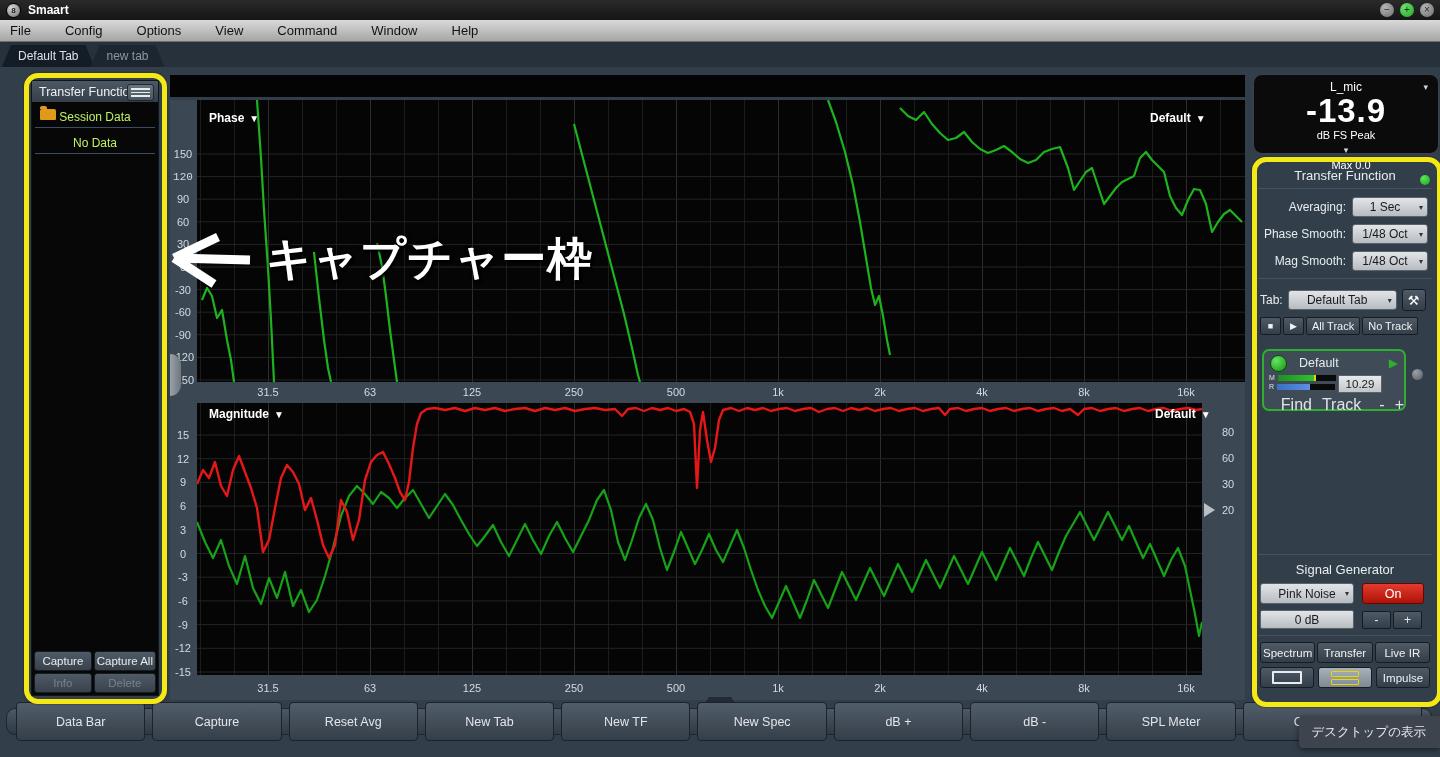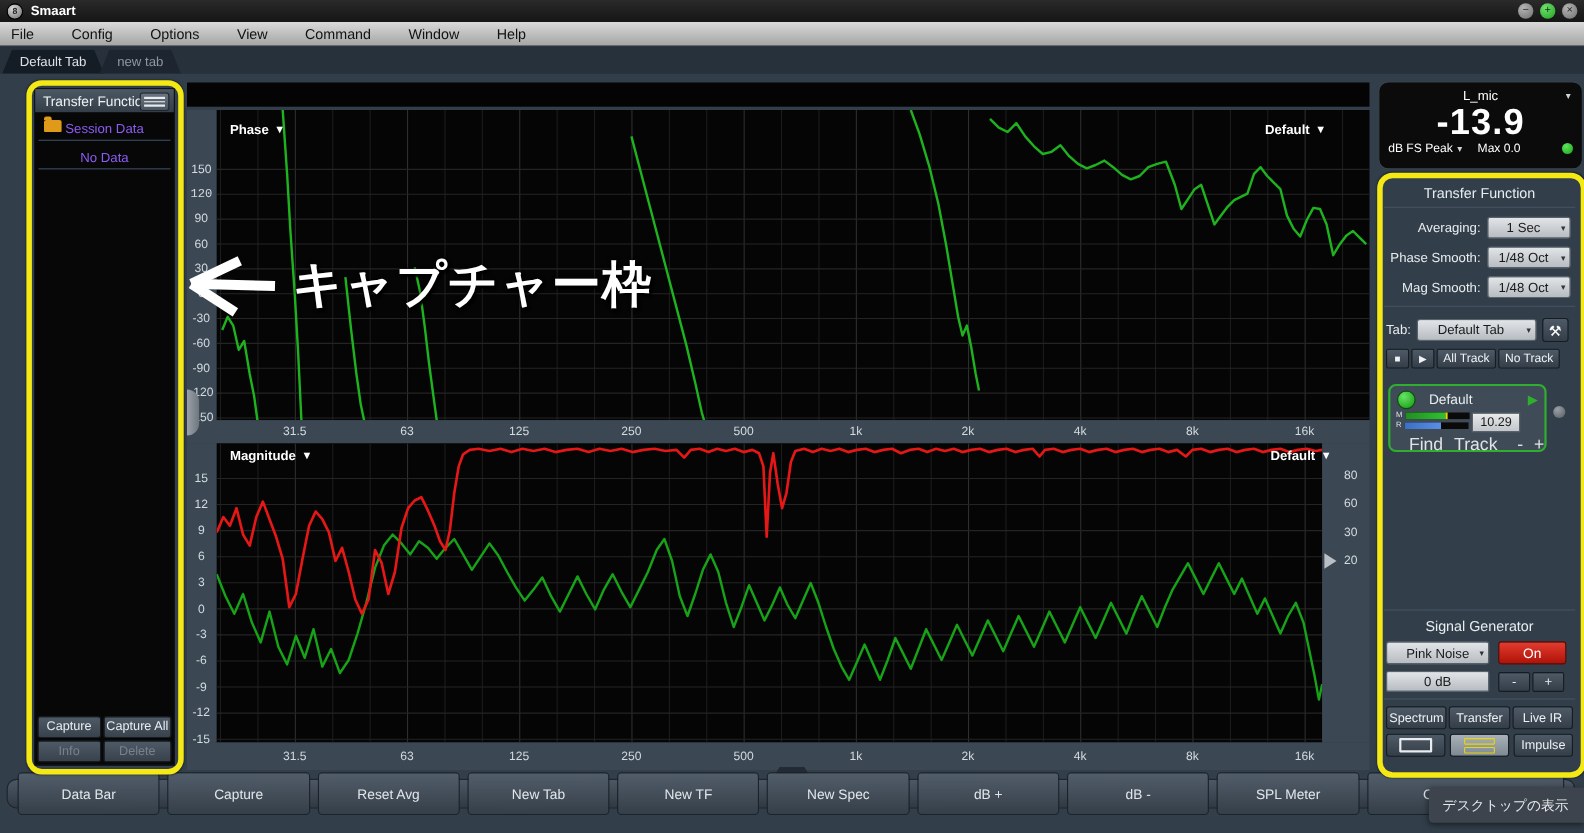--- a/index.html
+++ b/index.html
@@ -37,21 +37,21 @@
   
   .lpanel{position:absolute;left:31px;top:80px;width:126px;height:614px;background:#070707;
     border:1px solid #10151a;display:flex;flex-direction:column;}
   .lpanel-header{height:21px;background:linear-gradient(#4c5864,#333e49);display:flex;align-items:center;
     color:#eef1f3;font-size:12.5px;padding:0 4px 0 7px;position:relative;}
   .hamburger{position:absolute;right:4px;top:3px;width:19px;height:15px;background:linear-gradient(#6a7580,#49545f);
     border:1px solid #20272e;border-radius:3px;display:flex;flex-direction:column;justify-content:center;gap:2px;padding:0 3px;}
   .hamburger i{display:block;height:1.5px;background:#e8ecef;}
   .tree{flex:1;position:relative;padding-top:4px;}
   .treerow{position:relative;height:21px;display:flex;align-items:center;justify-content:center;
-    color:#8b5cf6;font-size:12px;border-bottom:1px solid #3a4d63;margin:0 3px 4px 3px;}
+    color:#bef264;font-size:12px;border-bottom:1px solid #3a4d63;margin:0 3px 4px 3px;}
   .foldericon{position:absolute;left:5px;top:3px;width:16px;height:11px;background:#e09a1a;border-radius:2px 2px 1px 1px;}
   .foldericon:before{content:"";position:absolute;left:0;top:-3px;width:7px;height:3px;background:#e09a1a;border-radius:2px 2px 0 0;}
   .lbuttons{display:grid;grid-template-columns:1fr 1.08fr;gap:2px;padding:2px;}
   .lbtn{height:18px;display:flex;align-items:center;justify-content:center;font-size:11.5px;border-radius:3px;
     background:linear-gradient(#4e5a66,#38424d);border:1px solid #161c22;color:#e8ecef;}
   .lbtn.disabled{color:#79828b;}
 
   
   .topstrip{position:absolute;left:170px;top:75px;width:1075px;height:22px;background:#040404;}
   .gutterL-phase{position:absolute;left:170px;top:100px;width:27px;height:282px;background:#3b4854;}
@@ -76,21 +76,21 @@
   .annotation{position:absolute;left:168px;top:226px;z-index:50;display:flex;align-items:center;pointer-events:none;}
   .ann-text{font-size:45px;font-weight:bold;color:#fff;letter-spacing:1px;margin-left:6px;
     text-shadow:0 0 4px #000,2px 2px 2px #000;}
 
   
   .meter{position:absolute;left:1253px;top:74px;width:184px;height:78px;background:#0b0b0b;border:1px solid #3a434d;
     border-radius:9px;color:#fff;z-index:2;}
   .meter-top{display:flex;justify-content:center;align-items:center;font-size:12px;margin-top:5px;position:relative;}
   .meter-top .caret-sm{position:absolute;right:10px;font-size:9px;color:#cfd4d9;}
   .meter-val{text-align:center;font-size:33px;font-weight:bold;line-height:34px;letter-spacing:1px;}
-  .meter-bot{display:flex;align-items:center;font-size:11px;margin-top:1px;padding:0 8px;gap:4px;}
+  .meter-bot{display:flex;align-items:center;font-size:11px;margin-top:1px;padding:0 8px;gap:4px;flex-direction:column;}
   .led{width:10px;height:10px;border-radius:50%;background:radial-gradient(circle at 35% 30%,#5ee65e,#17a317);margin-left:auto;}
 
   
   .rpanel{position:absolute;left:1258px;top:162px;width:174px;height:533px;color:#e8ecef;font-size:12px;z-index:2;}
   .rtitle{text-align:center;font-size:13px;padding:6px 0 5px 0;border-bottom:1px solid #46525e;margin-bottom:8px;}
   .rrow{display:flex;align-items:center;justify-content:flex-end;margin:0 4px 7px 0;gap:6px;}
   .rrow .rlabel{white-space:nowrap;}
   .dropdown{background:linear-gradient(#e2e5e8,#b7bcc1);color:#1a1a1a;border:1px solid #5a636c;border-radius:3px;
     height:18px;display:flex;align-items:center;justify-content:center;position:relative;font-size:12px;}
   .dropdown .dcaret{position:absolute;right:4px;font-size:8px;color:#333;}

